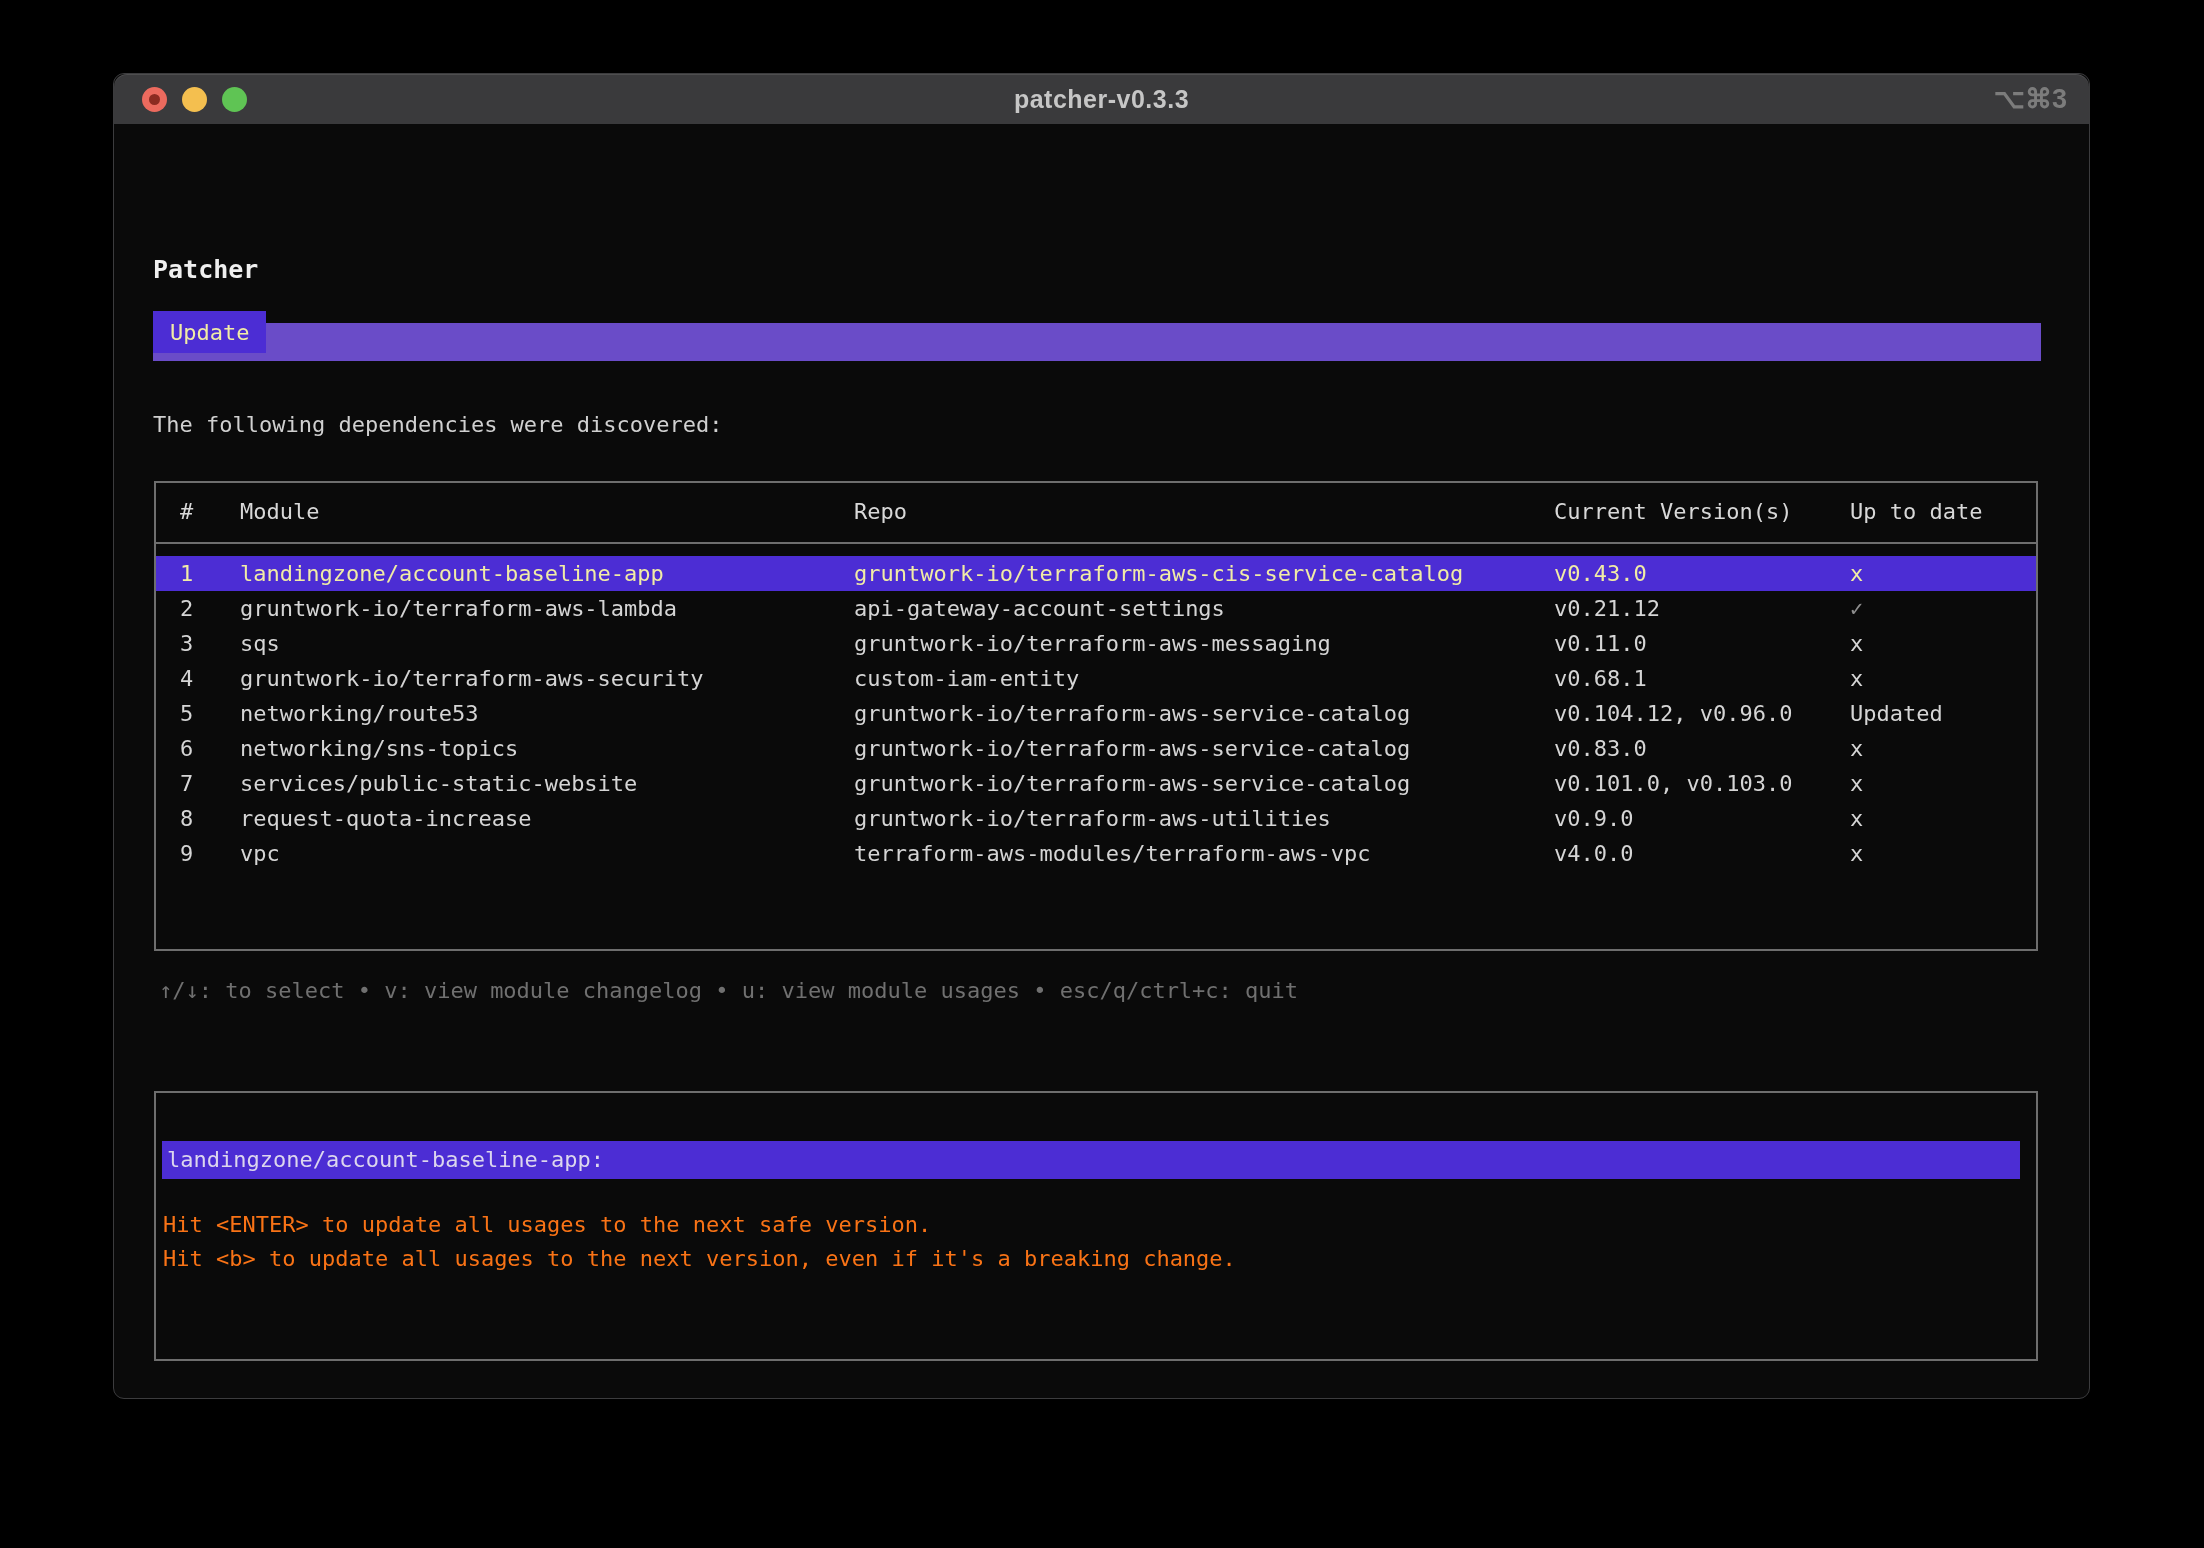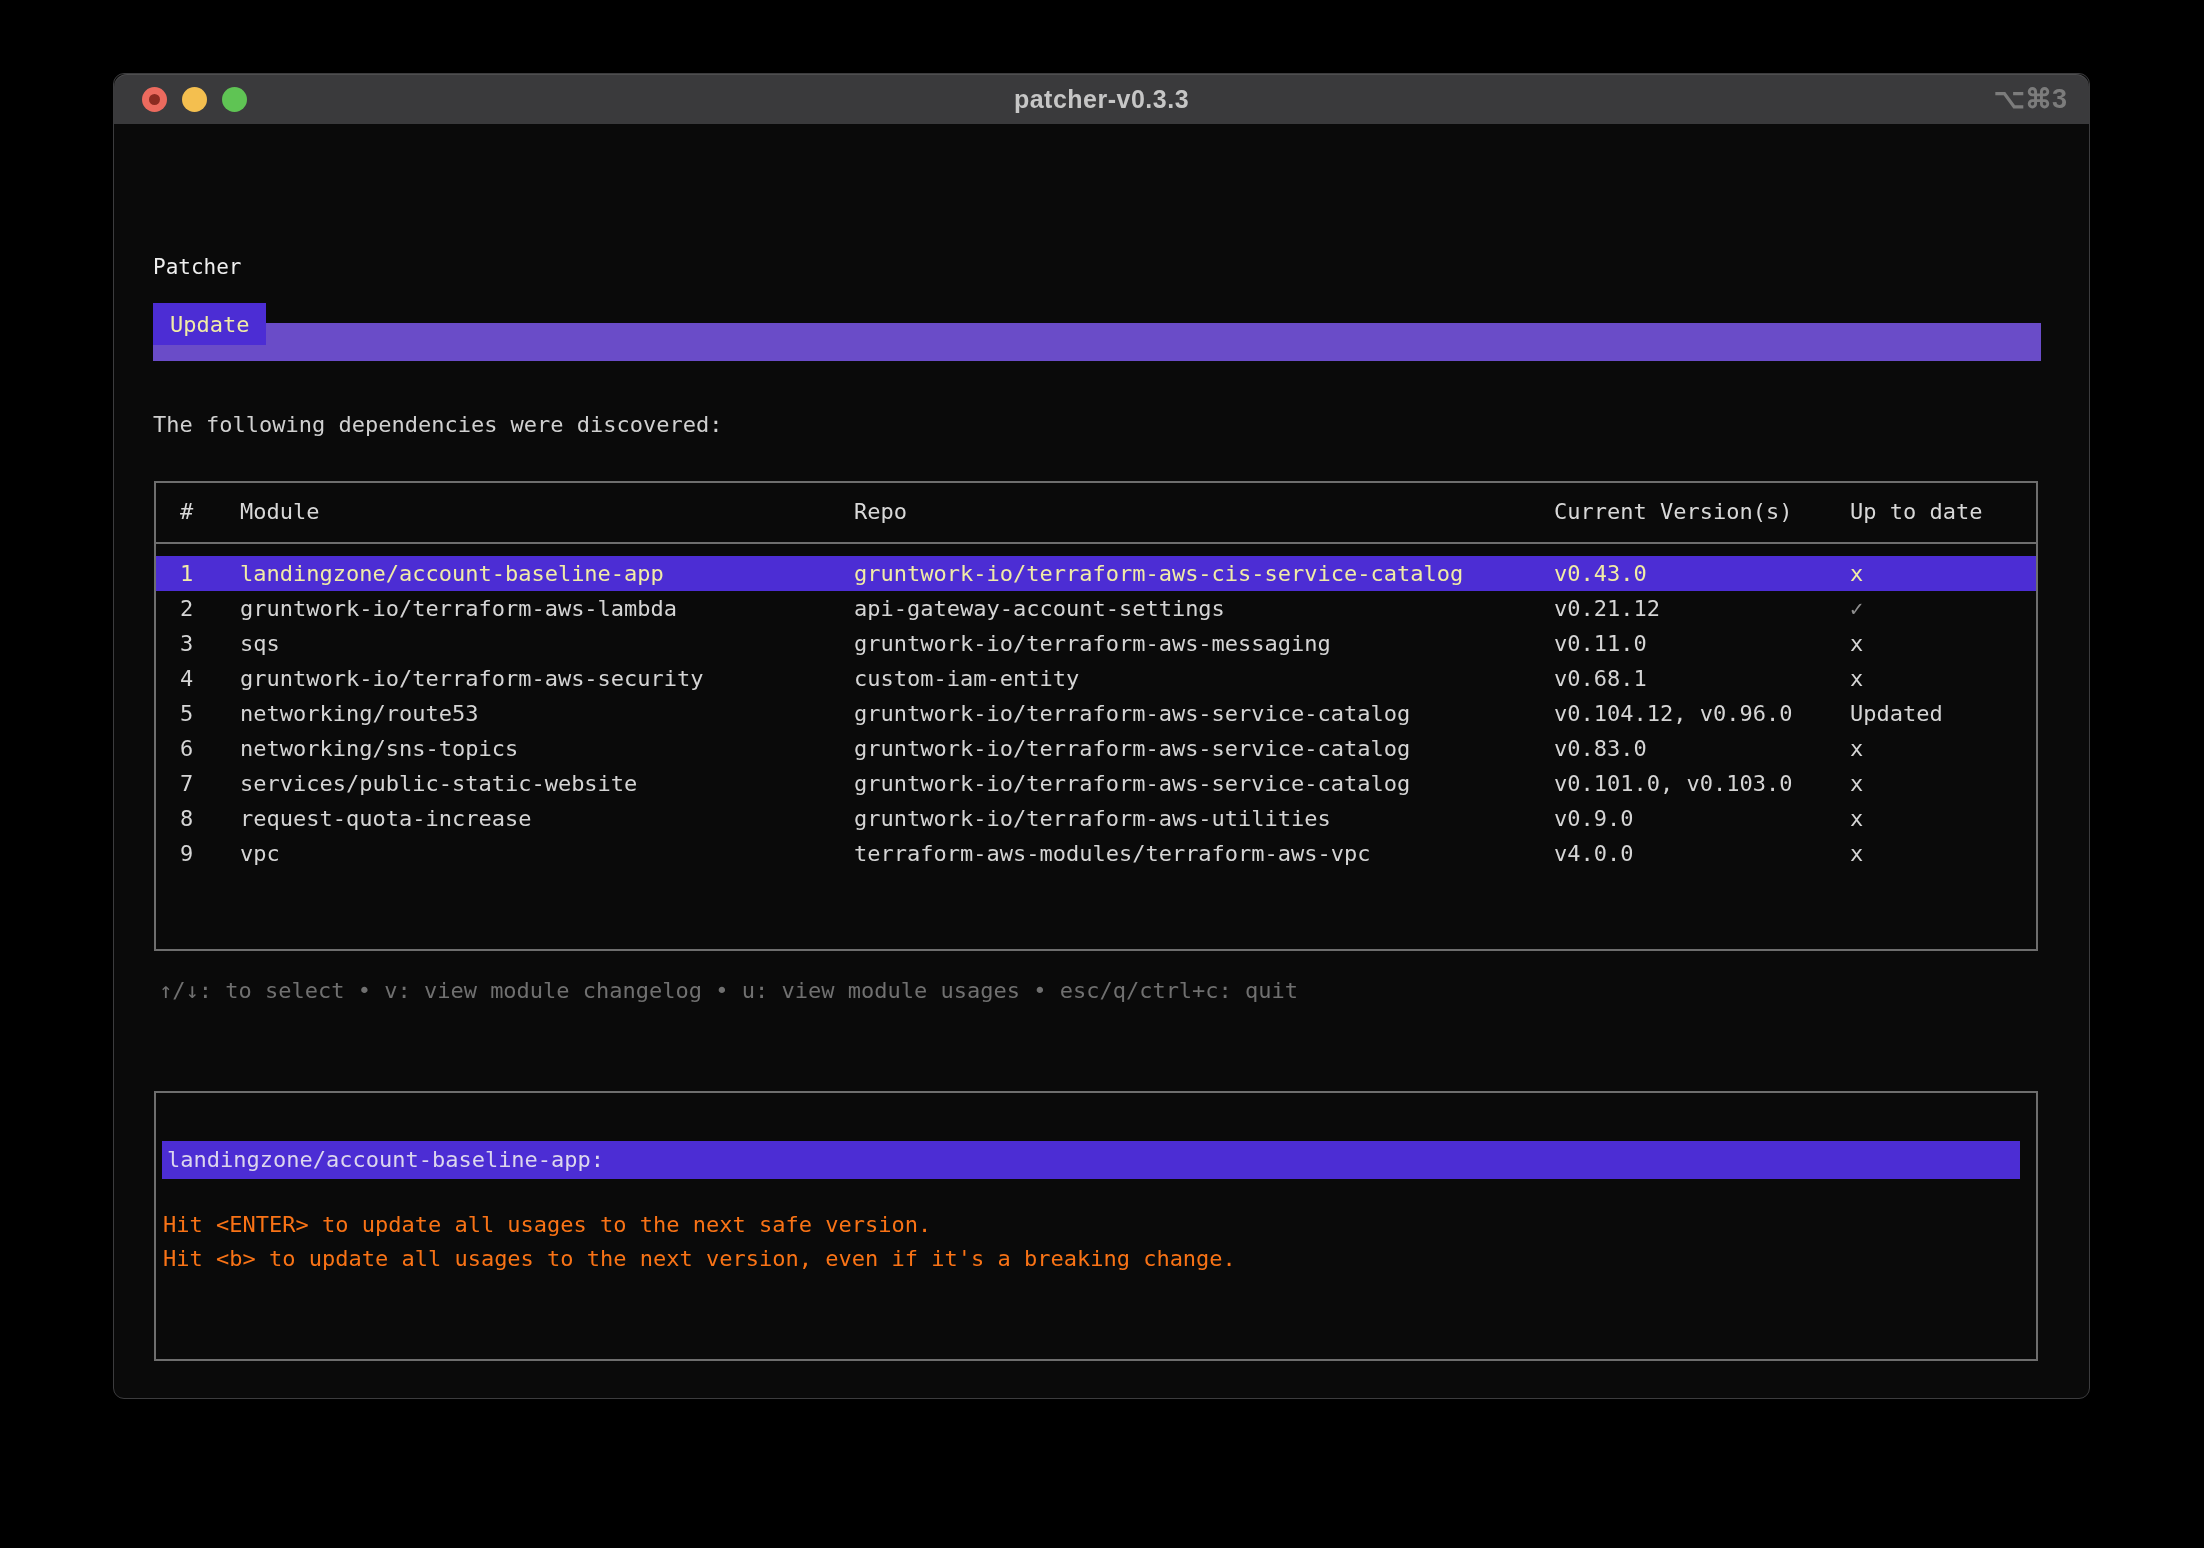--- a/index.html
+++ b/index.html
@@ -53,32 +53,32 @@
   .win-shortcut {
     position: absolute; right: 22px; top: 0; height: 50px;
     display: flex; align-items: center;
     font-family: "Liberation Sans", sans-serif;
     font-weight: bold; font-size: 27px; color: #7C7C7C;
   }
   .term { position: absolute; left: 0; top: 50px; right: 0; bottom: 0; color: var(--fg); font-size: 22px; }
 
   .heading {
     position: absolute; left: 39px; top: 131px;
-    font-weight: normal; color: #EFEFEF; font-size: 21px;
+    font-weight: bold; color: #EFEFEF; font-size: 25px;
   }
   .tabbar {
     position: absolute; left: 39px; top: 195px;
     width: 1888px; height: 42px;
   }
   .tabbar .fill {
     position: absolute; left: 0; right: 0; bottom: 0; height: 38px;
     background: var(--tab-fill);
   }
   .tab-active {
-    position: absolute; left: 0; bottom: 16px; height: 42px;
+    position: absolute; left: 0; bottom: 8px; height: 42px;
     background: var(--accent);
     color: var(--hl-text);
     display: flex; align-items: center;
     padding: 0 17px;
     cursor: pointer;
   }
   .intro { position: absolute; left: 39px; top: 288px; color: #D0D0D0; }
 
   .depbox {
     position: absolute; left: 40px; top: 357px;

